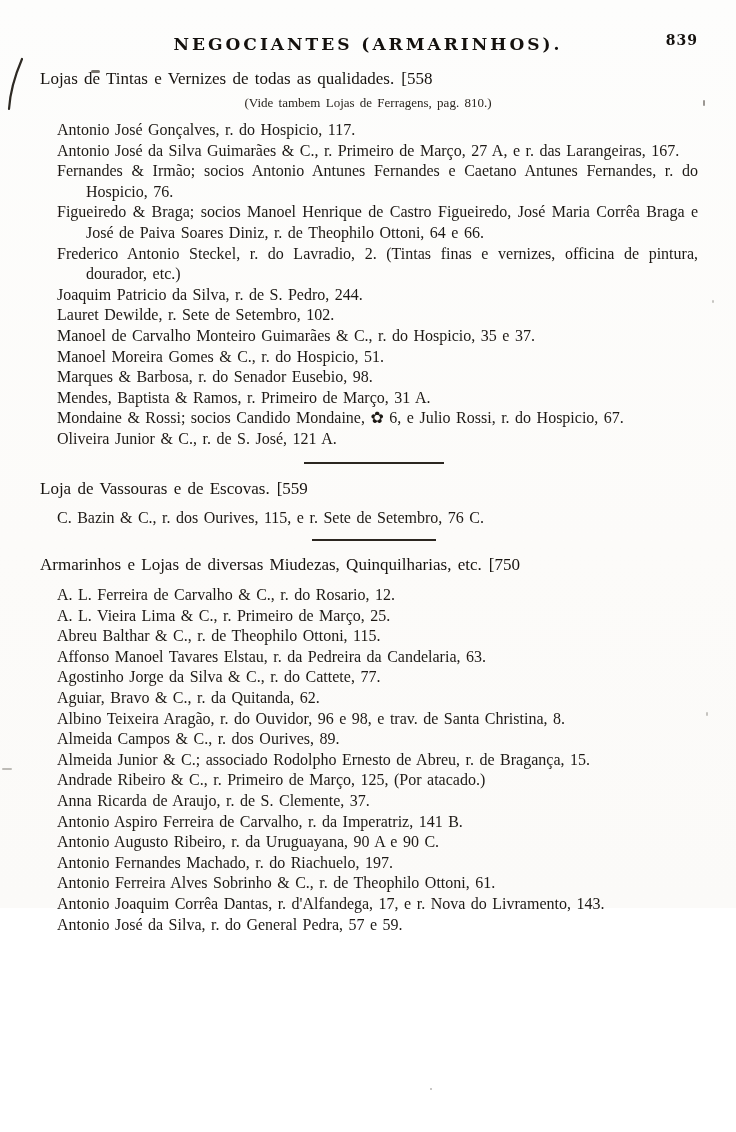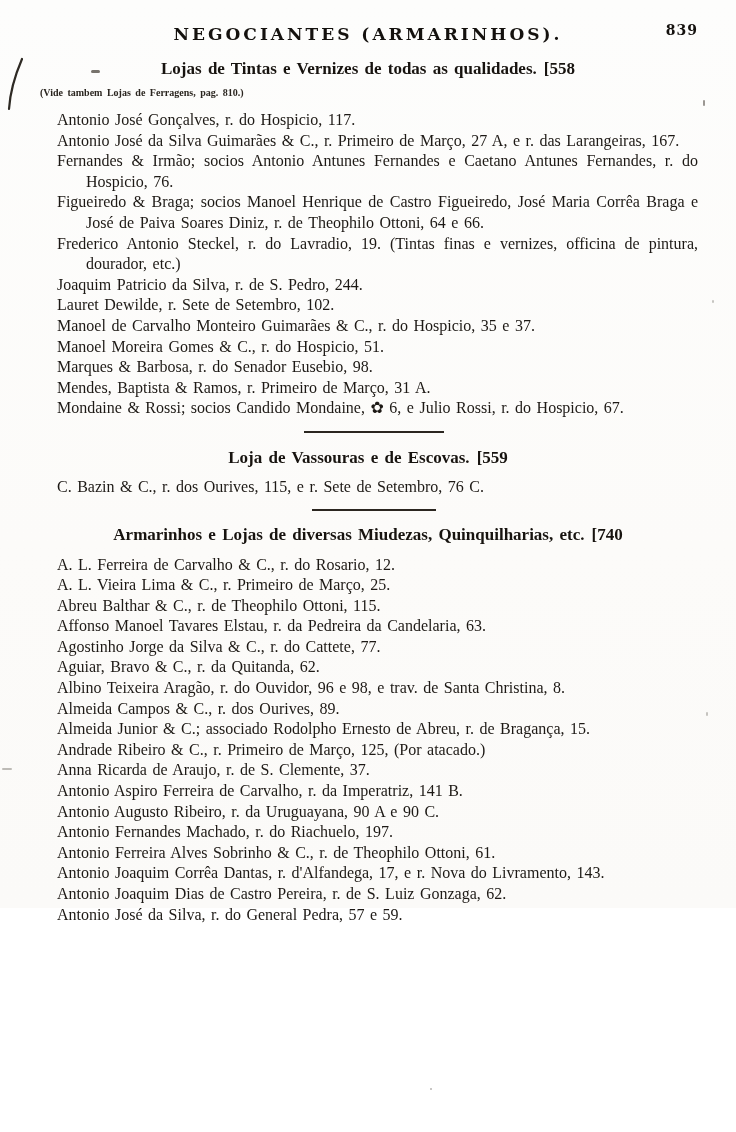--- a/index.html
+++ b/index.html
@@ -8,21 +8,21 @@
     background:#ffffff;
     font-family:"Liberation Serif", serif;
     color:#1d1a16;
     overflow:hidden;
   }
   .page{
     position:relative;
     width:736px;height:908px;
     background:linear-gradient(180deg,#fdfdfc 0%,#fcfbf9 60%,#fbfaf8 100%);
     box-sizing:border-box;
-    padding-top:24px;
+    padding-top:34px;
   }
   
   .running-head{
     position:relative;
     text-align:center;
     height:24px;
   }
   .head-title{
     font-family:"DejaVu Serif", serif;
     font-weight:700;
@@ -35,34 +35,34 @@
     right:38px;top:-2px;
     font-family:"DejaVu Serif", serif;
     font-weight:700;
     font-size:14px;
     letter-spacing:1px;
     color:#14110e;
   }
   
   .section-title{
     margin:9px 40px 0 40px;
-    text-align:center;
     font-size:17px;
-    font-weight:700;
+    font-weight:400;
     line-height:23px;
     color:#17130f;
     word-spacing:2px;
   }
   .section-title .ref{margin-left:7px;}
   .sec-559 .section-title{margin-top:13px;}
   .sec-560 .section-title{margin-top:12px;}
   .section-note{
     margin:4px 40px 0 40px;
-    font-size:10px;
-    font-weight:700;
+    text-align:center;
+    font-size:13px;
+    font-weight:400;
     line-height:18px;
     color:#2a251f;
     word-spacing:2px;
   }
   
   .entries{
     list-style:none;
     margin:8px 38px 0 57px;
     padding:0;
   }
@@ -130,64 +130,64 @@
   <section class="sec-558">
     <h2 class="section-title">
       <span>Lojas de Tintas e Vernizes de todas as qualidades.</span><span class="ref">[558</span>
     </h2>
     <p class="section-note">(Vide tambem Lojas de Ferragens, pag. 810.)</p>
     <ul class="entries">
       <li>Antonio José Gonçalves, r. do Hospicio, 117.</li>
       <li>Antonio José da Silva Guimarães &amp; C., r. Primeiro de Março, 27 A, e r. das Larangeiras, 167.</li>
       <li>Fernandes &amp; Irmão; socios Antonio Antunes Fernandes e Caetano Antunes Fernandes, r. do Hospicio, 76.</li>
       <li>Figueiredo &amp; Braga; socios Manoel Henrique de Castro Figueiredo, José Maria Corrêa Braga e José de Paiva Soares Diniz, r. de Theophilo Ottoni, 64 e 66.</li>
-      <li>Frederico Antonio Steckel, r. do Lavradio, 19. (Tintas finas e vernizes, officina de pintura, dourador, etc.)</li>
+      <li>Frederico Antonio Steckel, r. do Lavradio, 2. (Tintas finas e vernizes, officina de pintura, dourador, etc.)</li>
       <li>Joaquim Patricio da Silva, r. de S. Pedro, 244.</li>
       <li>Lauret Dewilde, r. Sete de Setembro, 102.</li>
       <li>Manoel de Carvalho Monteiro Guimarães &amp; C., r. do Hospicio, 35 e 37.</li>
       <li>Manoel Moreira Gomes &amp; C., r. do Hospicio, 51.</li>
       <li>Marques &amp; Barbosa, r. do Senador Eusebio, 98.</li>
       <li>Mendes, Baptista &amp; Ramos, r. Primeiro de Março, 31 A.</li>
       <li>Mondaine &amp; Rossi; socios Candido Mondaine, ✿ 6, e Julio Rossi, r. do Hospicio, 67.</li>
+      <li>Oliveira Junior &amp; C., r. de S. José, 121 A.</li>
     </ul>
   </section>
 
   <div class="divider d1"></div>
 
   <section class="sec-559">
     <h2 class="section-title">
       <span>Loja de Vassouras e de Escovas.</span><span class="ref">[559</span>
     </h2>
     <ul class="entries">
       <li>C. Bazin &amp; C., r. dos Ourives, 115, e r. Sete de Setembro, 76 C.</li>
     </ul>
   </section>
 
   <div class="divider d2"></div>
 
   <section class="sec-560">
     <h2 class="section-title">
-      <span>Armarinhos e Lojas de diversas Miudezas, Quinquilharias, etc.</span><span class="ref">[740</span>
+      <span>Armarinhos e Lojas de diversas Miudezas, Quinquilharias, etc.</span><span class="ref">[750</span>
     </h2>
     <ul class="entries">
       <li>A. L. Ferreira de Carvalho &amp; C., r. do Rosario, 12.</li>
       <li>A. L. Vieira Lima &amp; C., r. Primeiro de Março, 25.</li>
       <li>Abreu Balthar &amp; C., r. de Theophilo Ottoni, 115.</li>
       <li>Affonso Manoel Tavares Elstau, r. da Pedreira da Candelaria, 63.</li>
       <li>Agostinho Jorge da Silva &amp; C., r. do Cattete, 77.</li>
       <li>Aguiar, Bravo &amp; C., r. da Quitanda, 62.</li>
       <li>Albino Teixeira Aragão, r. do Ouvidor, 96 e 98, e trav. de Santa Christina, 8.</li>
       <li>Almeida Campos &amp; C., r. dos Ourives, 89.</li>
       <li>Almeida Junior &amp; C.; associado Rodolpho Ernesto de Abreu, r. de Bragança, 15.</li>
       <li>Andrade Ribeiro &amp; C., r. Primeiro de Março, 125, (Por atacado.)</li>
       <li>Anna Ricarda de Araujo, r. de S. Clemente, 37.</li>
       <li>Antonio Aspiro Ferreira de Carvalho, r. da Imperatriz, 141 B.</li>
       <li>Antonio Augusto Ribeiro, r. da Uruguayana, 90 A e 90 C.</li>
       <li>Antonio Fernandes Machado, r. do Riachuelo, 197.</li>
       <li>Antonio Ferreira Alves Sobrinho &amp; C., r. de Theophilo Ottoni, 61.</li>
       <li>Antonio Joaquim Corrêa Dantas, r. d'Alfandega, 17, e r. Nova do Livramento, 143.</li>
-      <li>Antonio Joaquim Dias de Castro Pereira, r. de S. Luiz Gonzaga, 62.</li>
       <li>Antonio José da Silva, r. do General Pedra, 57 e 59.</li>
       <li></li>
     </ul>
   </section>
 
 </div>
 
 </body></html>

